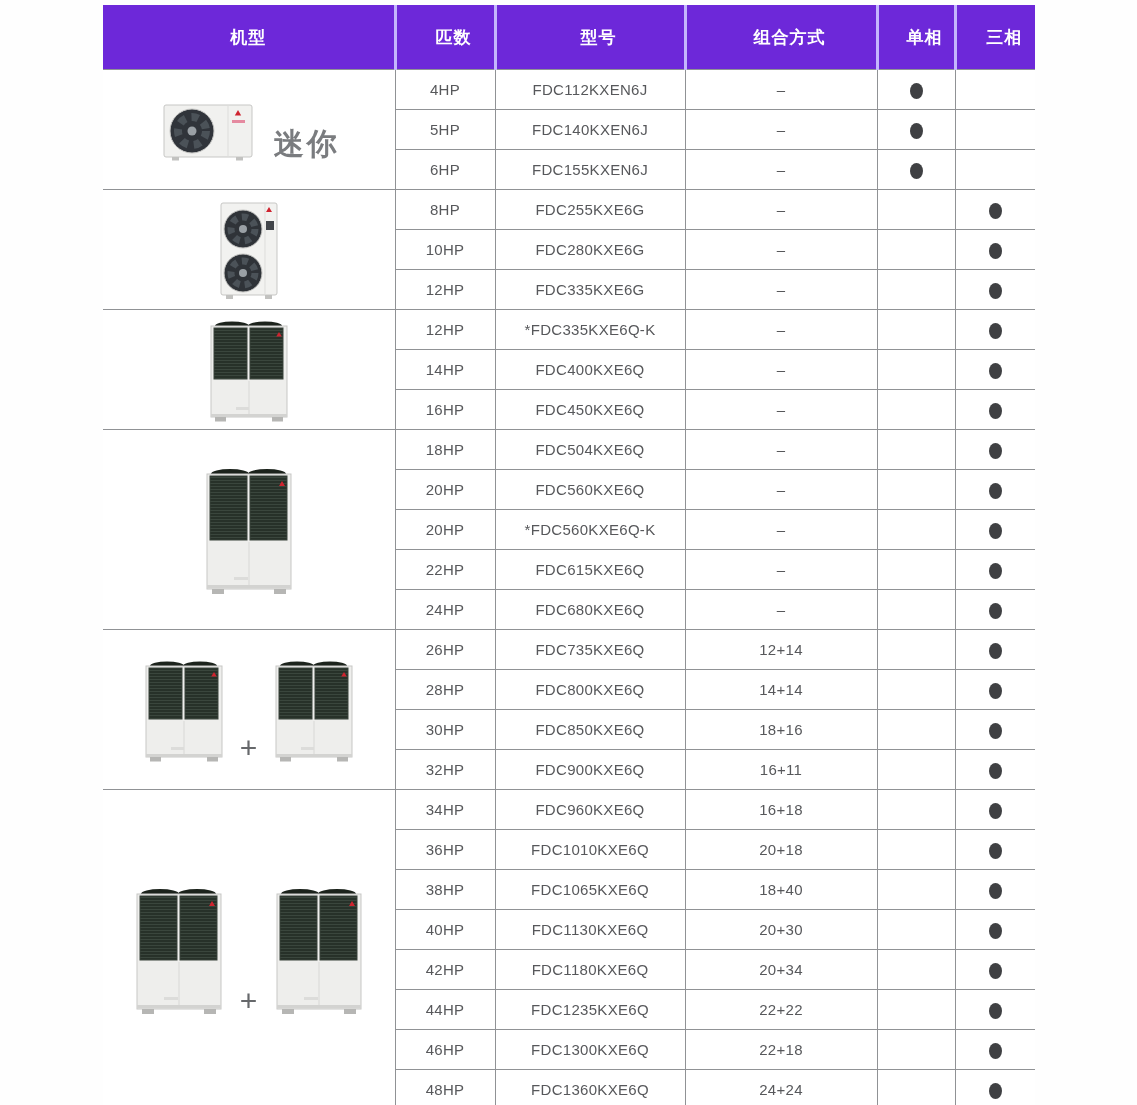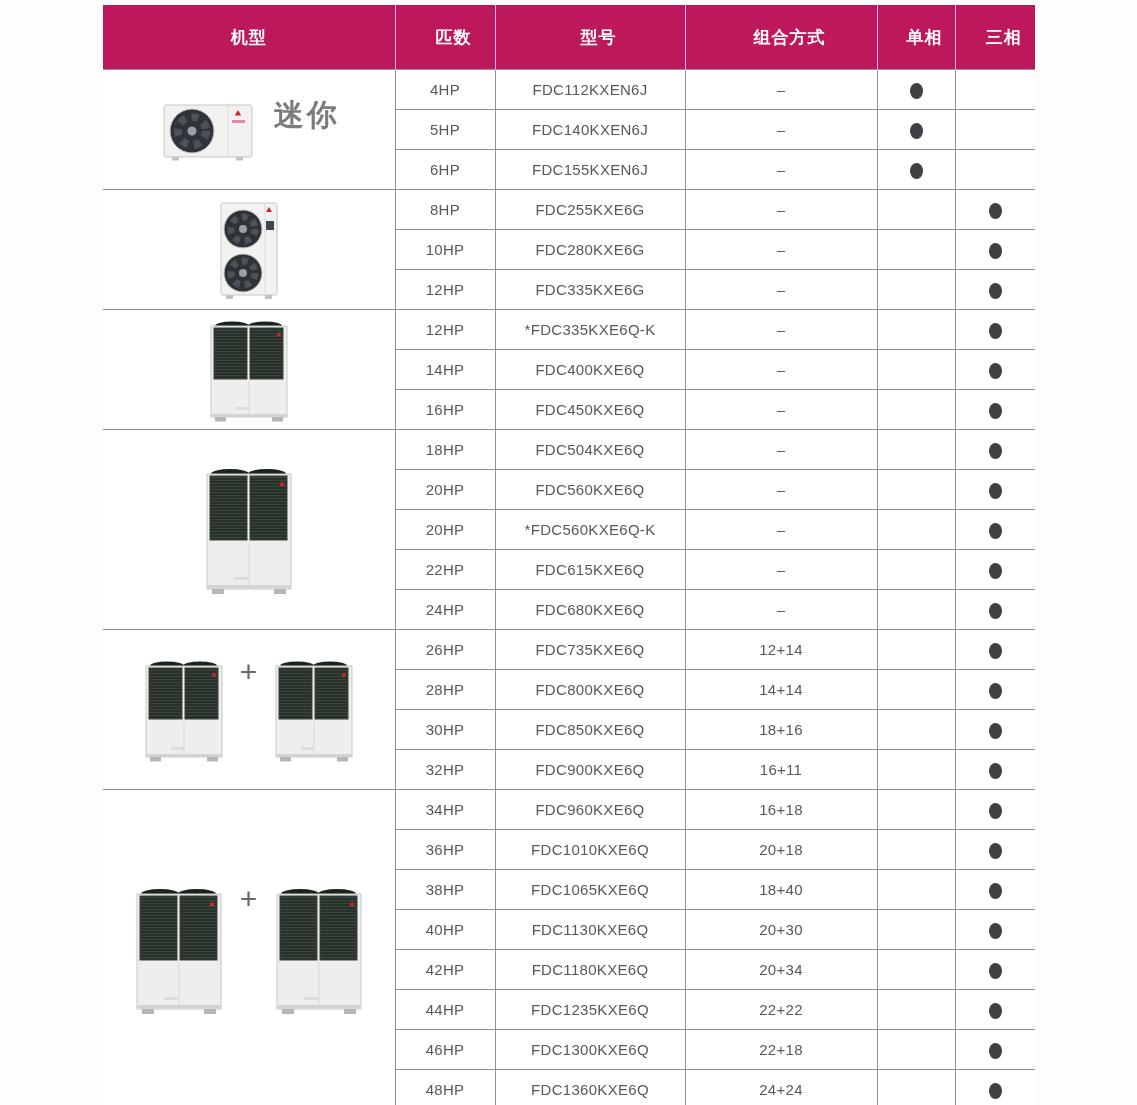--- a/index.html
+++ b/index.html
@@ -9,36 +9,36 @@
     -webkit-font-smoothing:antialiased;
   }
   .page{padding:5px 102px 0 103px;}
   .spec-table{
     width:932px;table-layout:fixed;border-collapse:collapse;
     border-bottom:3px solid #3f4043;
   }
   .c-model{width:292px}.c-hp{width:100px}.c-no{width:190px}
   .c-combo{width:192px}.c-single{width:78px}.c-three{width:80px}
   .spec-table thead th{
-    background:#be185d;color:#ffffff;font-size:17px;font-weight:bold;
+    background:#6d28d9;color:#ffffff;font-size:17px;font-weight:bold;
     height:62px;border:none;letter-spacing:1px;
   }
-  .spec-table thead th + th{border-left:1px solid #c4b5fd;padding-left:18px;}
+  .spec-table thead th + th{border-left:3px solid #c4b5fd;padding-left:18px;}
   .spec-table tbody td{
     border:1px solid #909295;height:37px;text-align:center;
     font-size:15px;color:#57585b;background:#ffffff;letter-spacing:.3px;
   }
   .spec-table tbody td.model-cell{border-left:none;}
   .spec-table tbody tr td:last-child{border-right:none;}
   .dot{
     display:inline-block;width:13px;height:16px;border-radius:50%;
     background:#3f4043;vertical-align:middle;
   }
   .model-inner{
-    display:flex;align-items:flex-start;justify-content:center;gap:10px;
+    display:flex;align-items:flex-end;justify-content:center;gap:10px;
   }
   .caption{
     font-weight:bold;font-size:30px;color:#7a7c7f;letter-spacing:3px;margin-left:6px;
   }
   .plus{
     font-size:30px;color:#66686b;line-height:1;margin:0 2px;font-weight:400;
   }
 </style>
 </head>
 <body>

